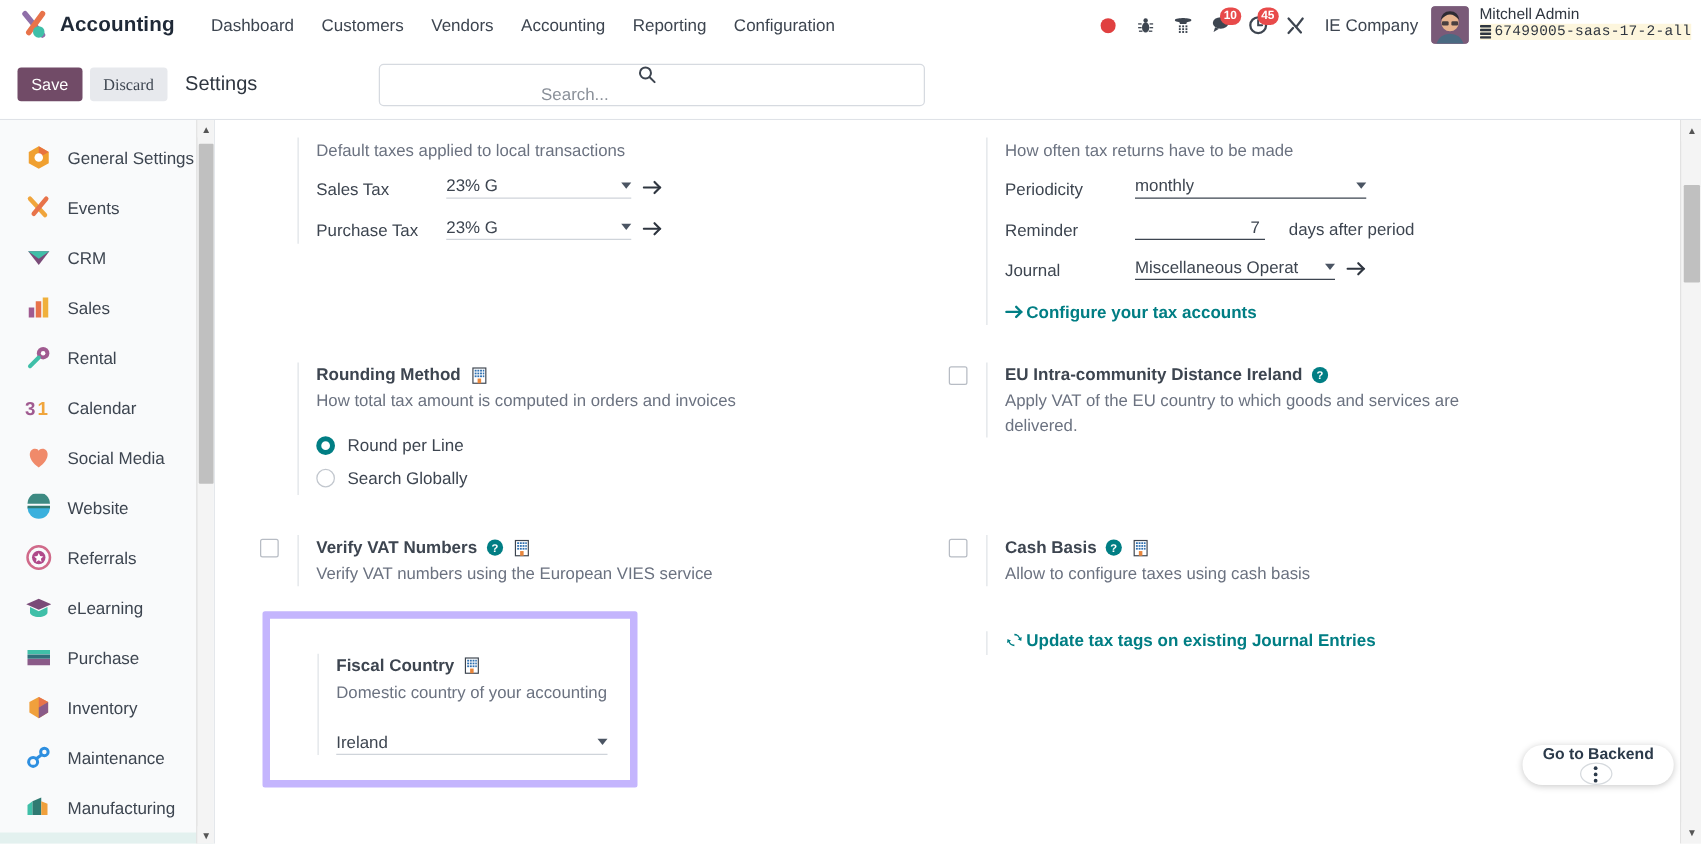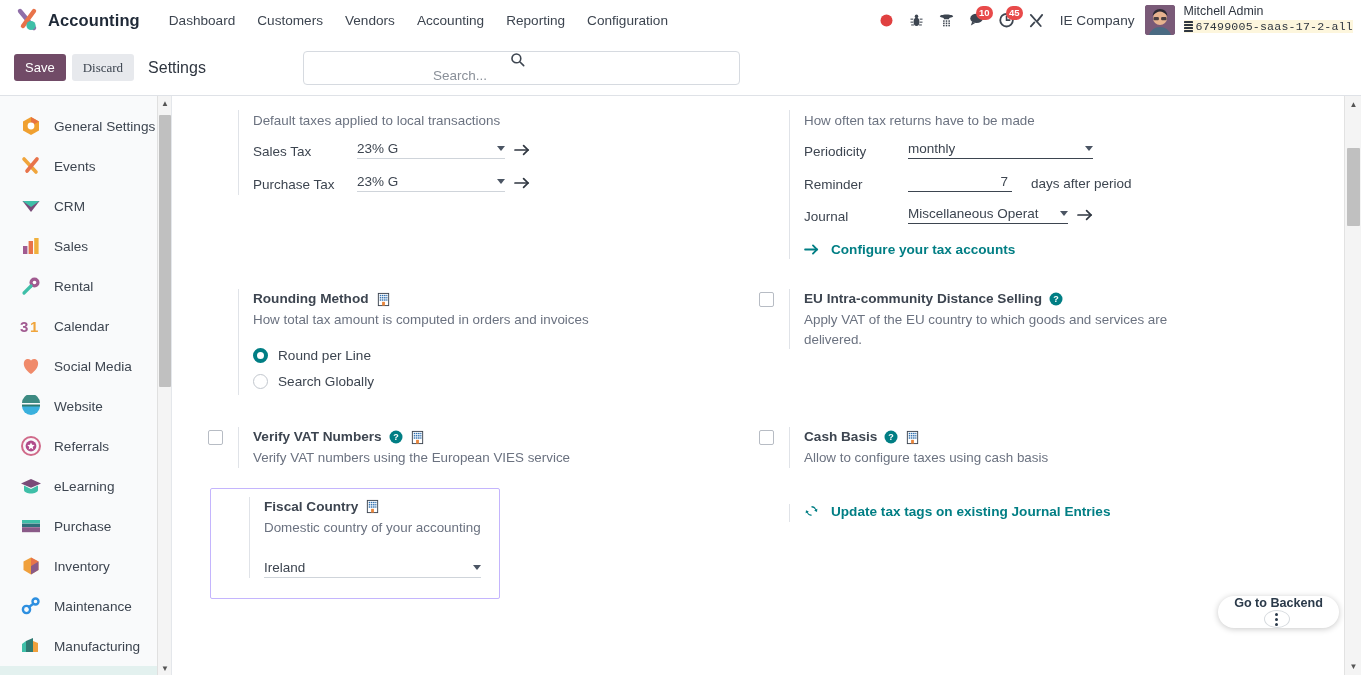--- a/index.html
+++ b/index.html
@@ -190,39 +190,39 @@
   .num-input {
     border: none; border-bottom: 1px solid #3d4550; width: 104px;
     font-size: 13.5px; color: #3d4550; text-align: right; outline: none;
     font-family: "Liberation Sans", sans-serif; padding: 0 4px 2px 0;
     background: transparent;
   }
   .suffix { font-size: 13.5px; color: #3d4550; margin-left: 10px; padding-top:1px; }
   .select-solid { border-bottom: 1px solid #3d4550; }
 
   .link-action {
-    display: inline-flex; align-items: center; gap: 12px;
+    display: inline-flex; align-items: center; gap: 2px;
     color: #017e84; font-size: 13.6px; font-weight: 700;
     text-decoration: none; cursor: pointer; margin-top: 14px;
   }
 
   
   .radiogroup { margin-top: 13px; }
   .radio-row { display: flex; align-items: center; gap: 10px; height: 26px; cursor: pointer; }
   .radio {
     width: 15px; height: 15px; border-radius: 50%;
     border: 1px solid #c2c7ce; background: #fff; flex: none; position: relative;
   }
   .radio.on { border: 4px solid #017e84; background: #fff; }
   .radio-label { font-size: 13.6px; color: #3d4550; }
 
   
   .highlight-box {
-    border: 1px solid #c4b5fd; border-radius: 2px;
-    margin: 0 0 0 2px; padding: 8px 18px 20px 20px;
+    border: 6px solid #c4b5fd; border-radius: 2px;
+    margin: 0 0 0 2px; padding: 28px 18px 20px 20px;
     display: inline-block;
     text-align: right;
   }
 
   .section-header {
     background: #e7eaee; color: #1f2937;
     font-size: 13.8px; font-weight: 700;
     padding: 10px 0 10px 36px; margin-top: 18px;
   }
 
@@ -679,21 +679,21 @@
             </div>
           </div>
 
           <div class="col">
             <div class="setting">
               <div class="cbcell">
                 <span class="checkbox"></span>
               </div>
               <div class="content">
                 <div class="s-title">
-                  <span>EU Intra-community Distance Selling</span>
+                  <span>EU Intra-community Distance Ireland</span>
                   <span class="help-ico">
                     <svg width="14" height="14" viewBox="0 0 14 14">
                         <circle cx="7" cy="7" r="6.5" fill="#017e84"></circle>
                         <text x="7" y="10.4" font-size="9" font-weight="700" fill="#fff" text-anchor="middle" font-family="Liberation Sans">?</text>
                       </svg>
                   </span>
                 </div>
                 <div class="s-desc">Apply VAT of the EU country to which goods and services are delivered.</div>
               </div>
             </div>

